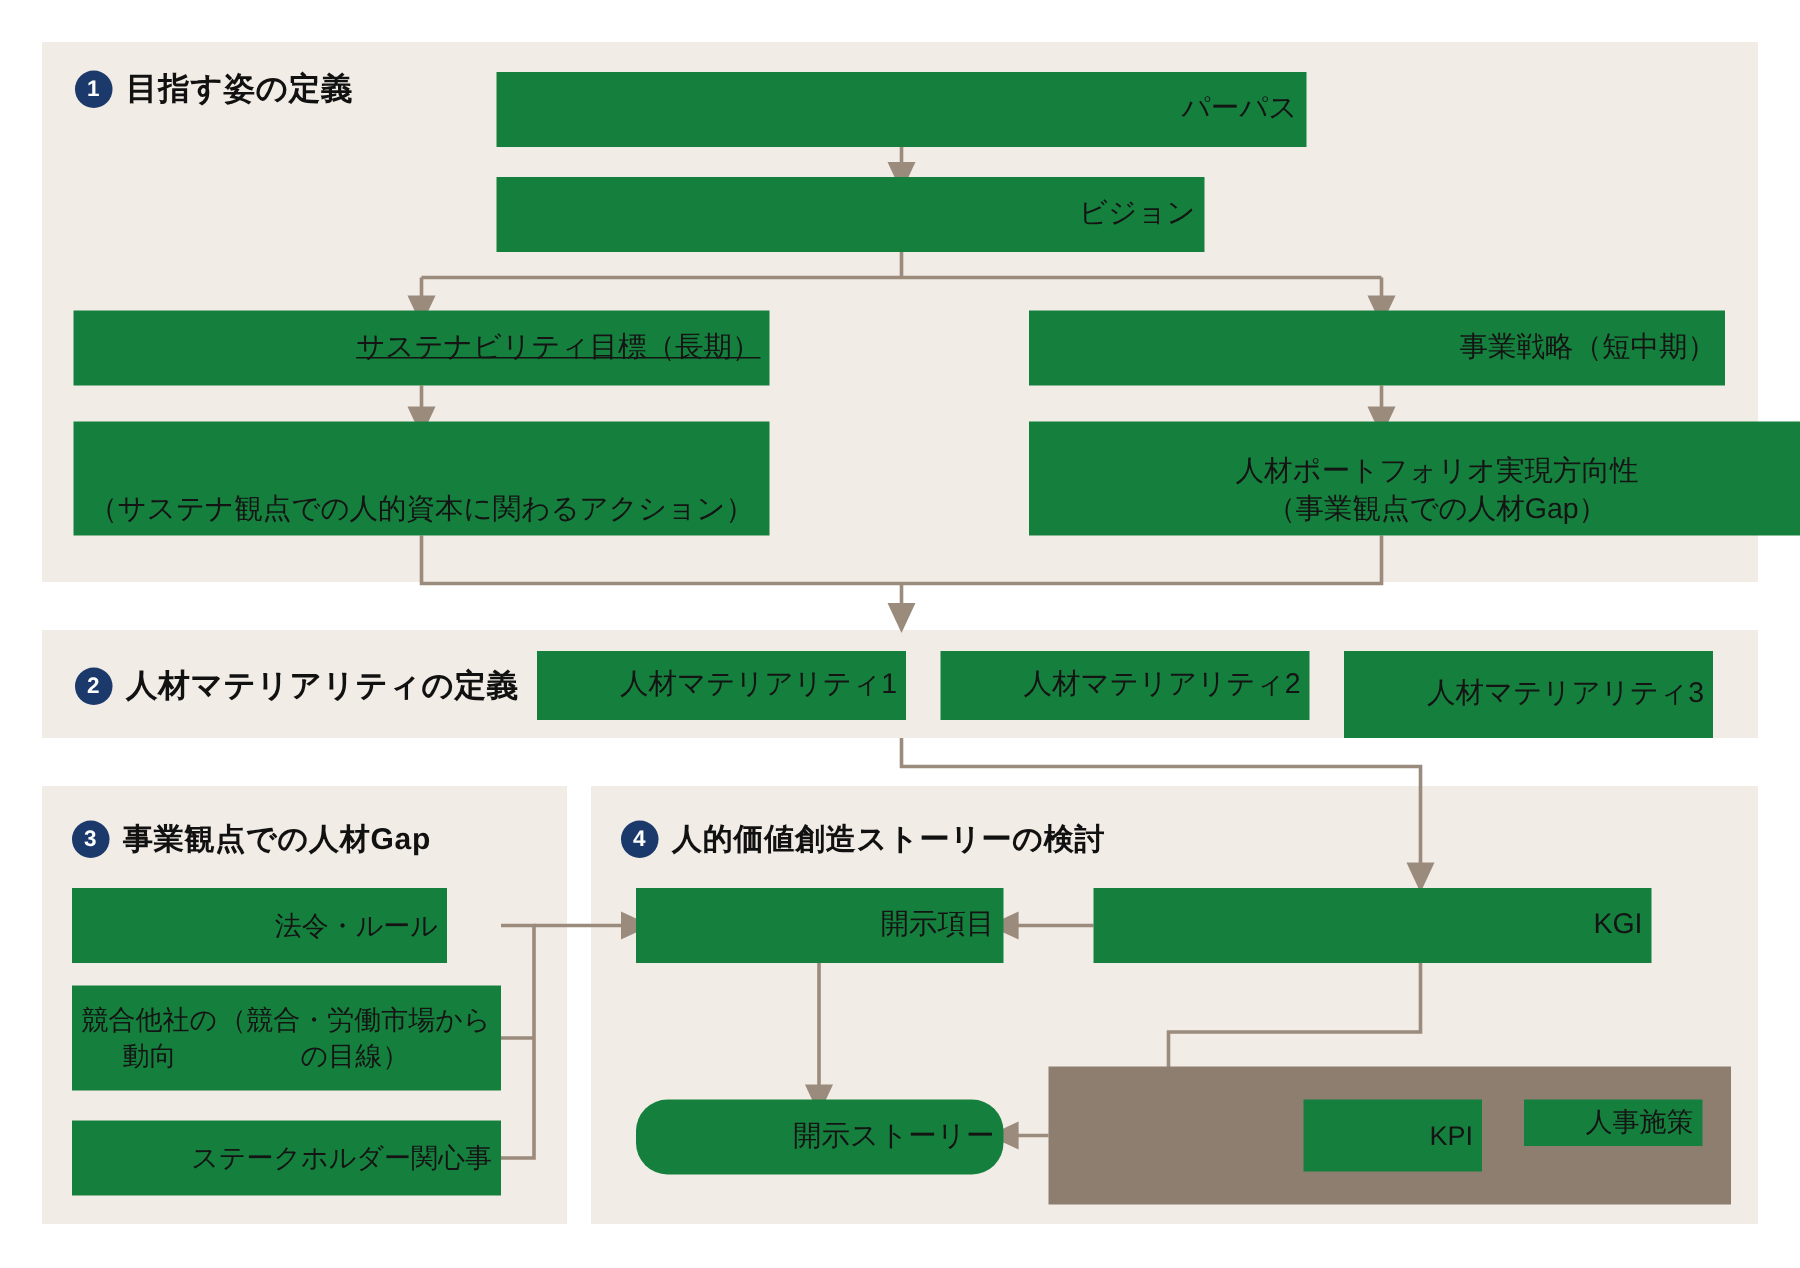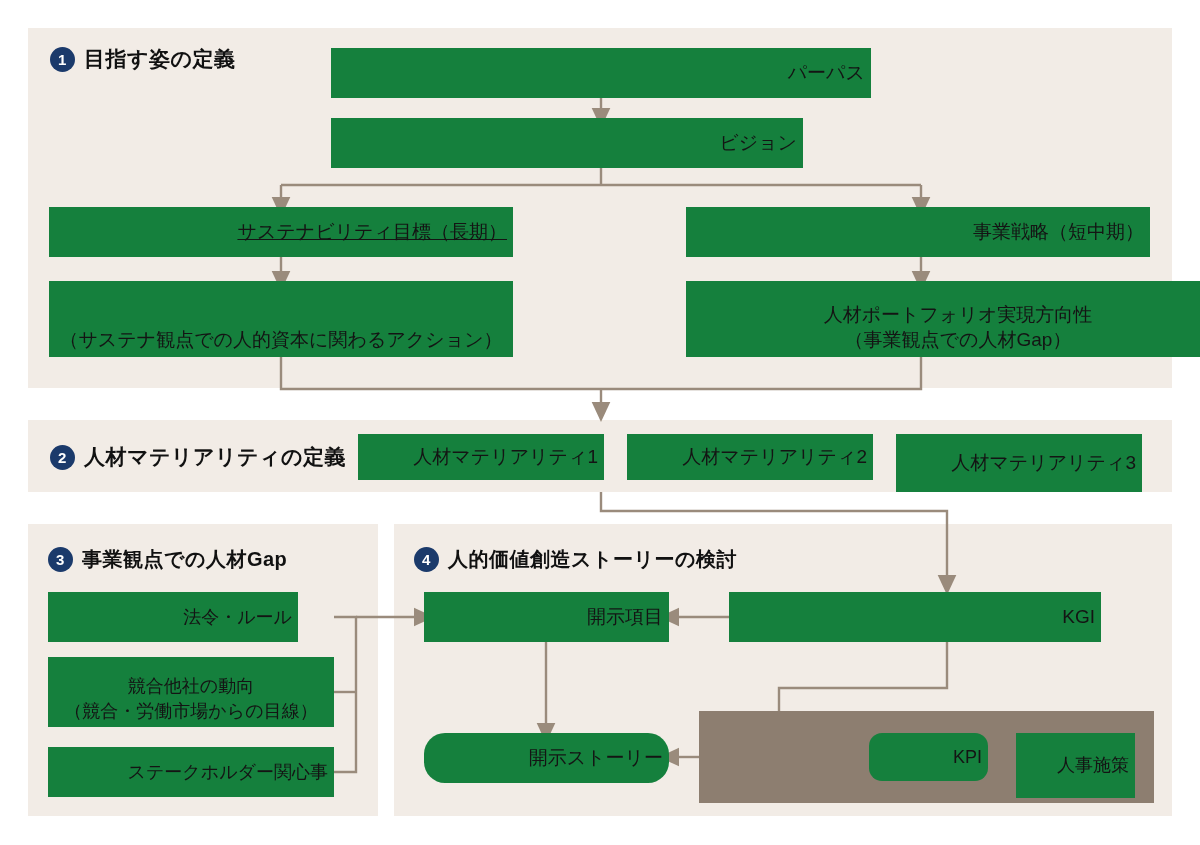--- a/index.html
+++ b/index.html
@@ -143,21 +143,21 @@
 
   <div class="sect-head" style="left:48px;top:546px;font-size:20px;">
     <span class="circ">3</span>
     <span>事業観点での人材Gap</span>
   </div>
 
   <div class="box small" style="left:48px;top:592px;width:250px;height:50px;">
     <span>法令・ルール</span>
   </div>
 
-  <div class="box small" style="left:48px;top:657px;width:286px;height:70px;flex-direction:column;">
+  <div class="box small" style="left:48px;top:657px;width:286px;height:70px;flex-direction:row;">
     <span class="l2">競合他社の動向</span>
     <span class="l2">（競合・労働市場からの目線）</span>
   </div>
 
   <div class="box small" style="left:48px;top:747px;width:286px;height:50px;">
     <span>ステークホルダー関心事</span>
   </div>
 
   <div class="sect-head" style="left:414px;top:546px;font-size:20px;">
     <span class="circ">4</span>
@@ -171,20 +171,20 @@
   <div class="box" style="left:729px;top:592px;width:372px;height:50px;">
     <span>KGI</span>
   </div>
 
   <div class="box" style="left:424px;top:733px;width:245px;height:50px;border-radius:21px;">
     <span>開示ストーリー</span>
   </div>
 
   <div class="brownpanel" style="left:699px;top:711px;width:455px;height:92px;"></div>
 
-  <div class="box small" style="left:869px;top:733px;width:119px;height:48px;border-radius:13px;">
+  <div class="box small" style="left:869px;top:733px;width:119px;height:48px;">
     <span>KPI</span>
   </div>
-  <div class="box small" style="left:1016px;top:733px;width:119px;height:65px;">
+  <div class="box small" style="left:1016px;top:733px;width:119px;height:31px;">
     <span>人事施策</span>
   </div>
 
 </div>
 
 </body></html>

